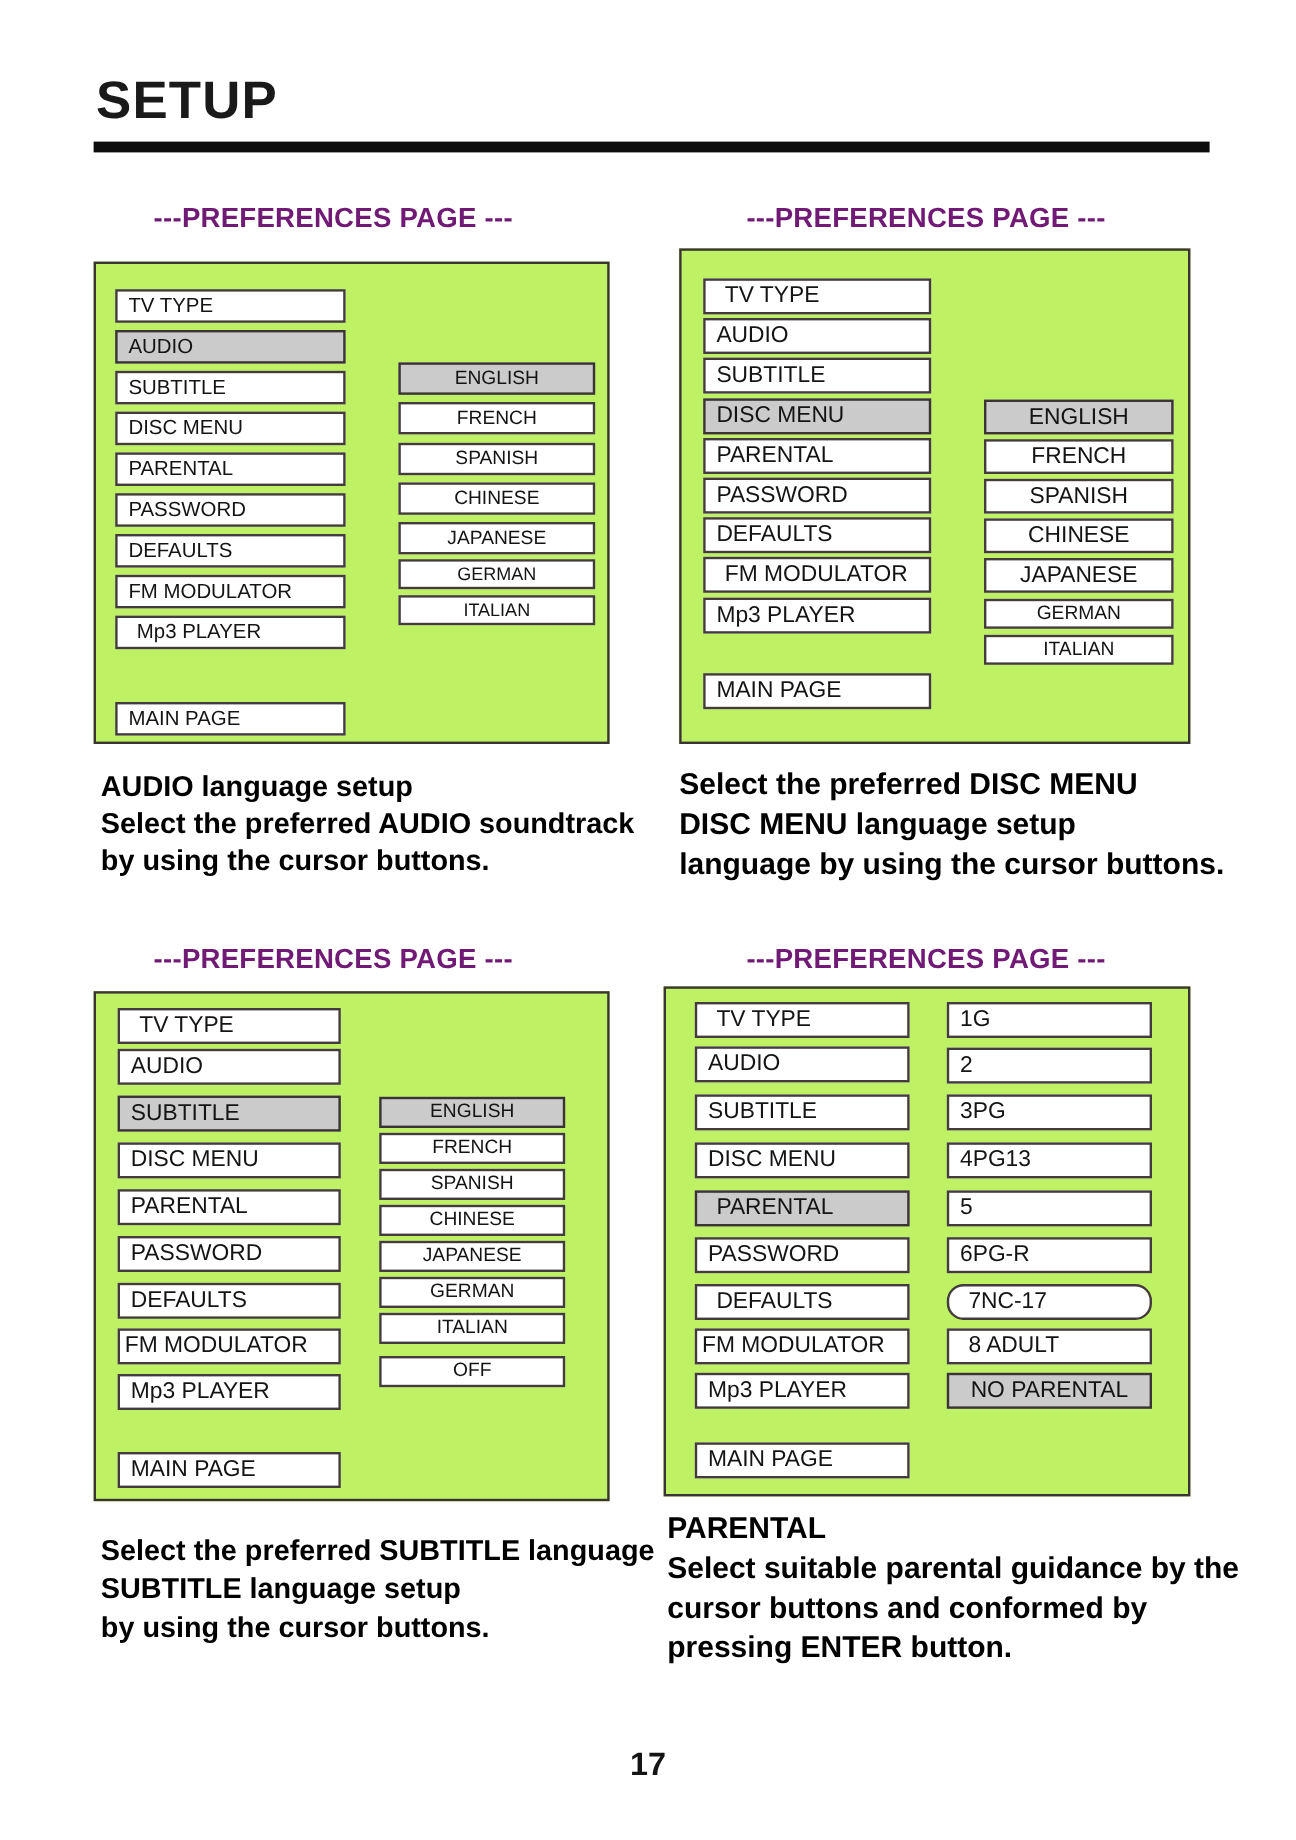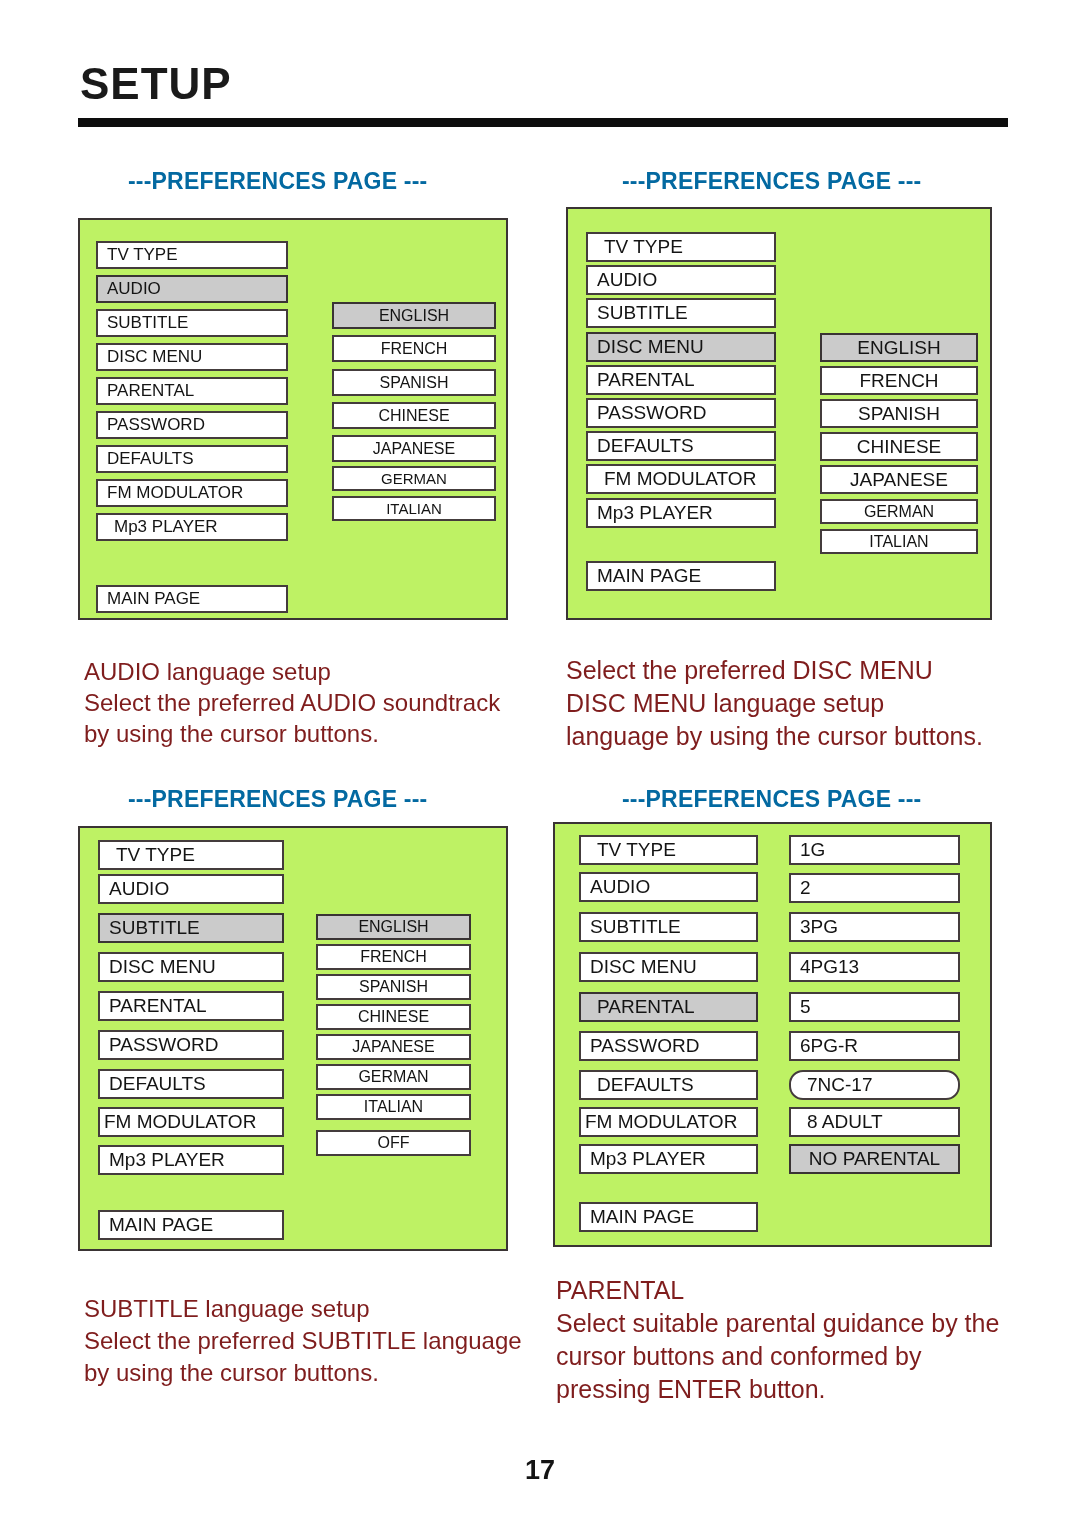--- a/index.html
+++ b/index.html
@@ -36,21 +36,21 @@
     background: #0d0d0d;
   }
 
   
   .prefs-heading {
     position: absolute;
     font-size: 23px;
     font-weight: bold;
     letter-spacing: .2px;
     white-space: nowrap;
-    color: #0369a1;
+    color: #701a75;
   }
 
   
   .osd-panel {
     position: absolute;
     border: 2px solid #3a3434;
     background: #bef264;
     box-sizing: border-box;
   }
 
@@ -74,23 +74,22 @@
     justify-content: center;
     padding-left: 0;
   }
   .osd-item.indent {
     padding-left: 16px;
   }
 
   
   .caption {
     position: absolute;
-    font-weight: normal;
-    color: #7f1d1d;
-    margin-top: 16px;
+    font-weight: bold;
+    color: #000000;
   }
   .caption .cap-line { display: block; white-space: nowrap; }
 
   
   .page-number {
     position: absolute;
     left: 0;
     width: 1080px;
     top: 1455px;
     text-align: center;
@@ -187,22 +186,22 @@
   <div class="osd-item center" style="left:236px; top:116px; width:155px; height:26px; font-size:16px;">FRENCH</div>
   <div class="osd-item center" style="left:236px; top:146px; width:155px; height:26px; font-size:16px;">SPANISH</div>
   <div class="osd-item center" style="left:236px; top:176px; width:155px; height:26px; font-size:16px;">CHINESE</div>
   <div class="osd-item center" style="left:236px; top:206px; width:155px; height:26px; font-size:16px;">JAPANESE</div>
   <div class="osd-item center" style="left:236px; top:236px; width:155px; height:26px; font-size:16px;">GERMAN</div>
   <div class="osd-item center" style="left:236px; top:266px; width:155px; height:26px; font-size:16px;">ITALIAN</div>
   <div class="osd-item center" style="left:236px; top:302px; width:155px; height:26px; font-size:16px;">OFF</div>
 </div>
 
 <div class="caption" style="left:84px; top:1277px; font-size:24px; line-height:32px;">
+  <span class="cap-line">Select the preferred SUBTITLE  language</span>
   <span class="cap-line">SUBTITLE language setup</span>
-  <span class="cap-line">Select the preferred SUBTITLE  language</span>
   <span class="cap-line"> by using the cursor buttons.</span>
 </div>
 
 <div class="prefs-heading" style="left:622px; top:786px;">---PREFERENCES PAGE ---</div>
 
 <div class="osd-panel" style="left:553px; top:822px; width:439px; height:425px;">
 
   <div class="osd-item indent" style="left:24px; top:11px; width:179px; height:30px; font-size:19px;">TV  TYPE</div>
   <div class="osd-item" style="left:24px; top:48px; width:179px; height:30px; font-size:19px;">AUDIO</div>
   <div class="osd-item" style="left:24px; top:88px; width:179px; height:30px; font-size:19px;">SUBTITLE</div>

